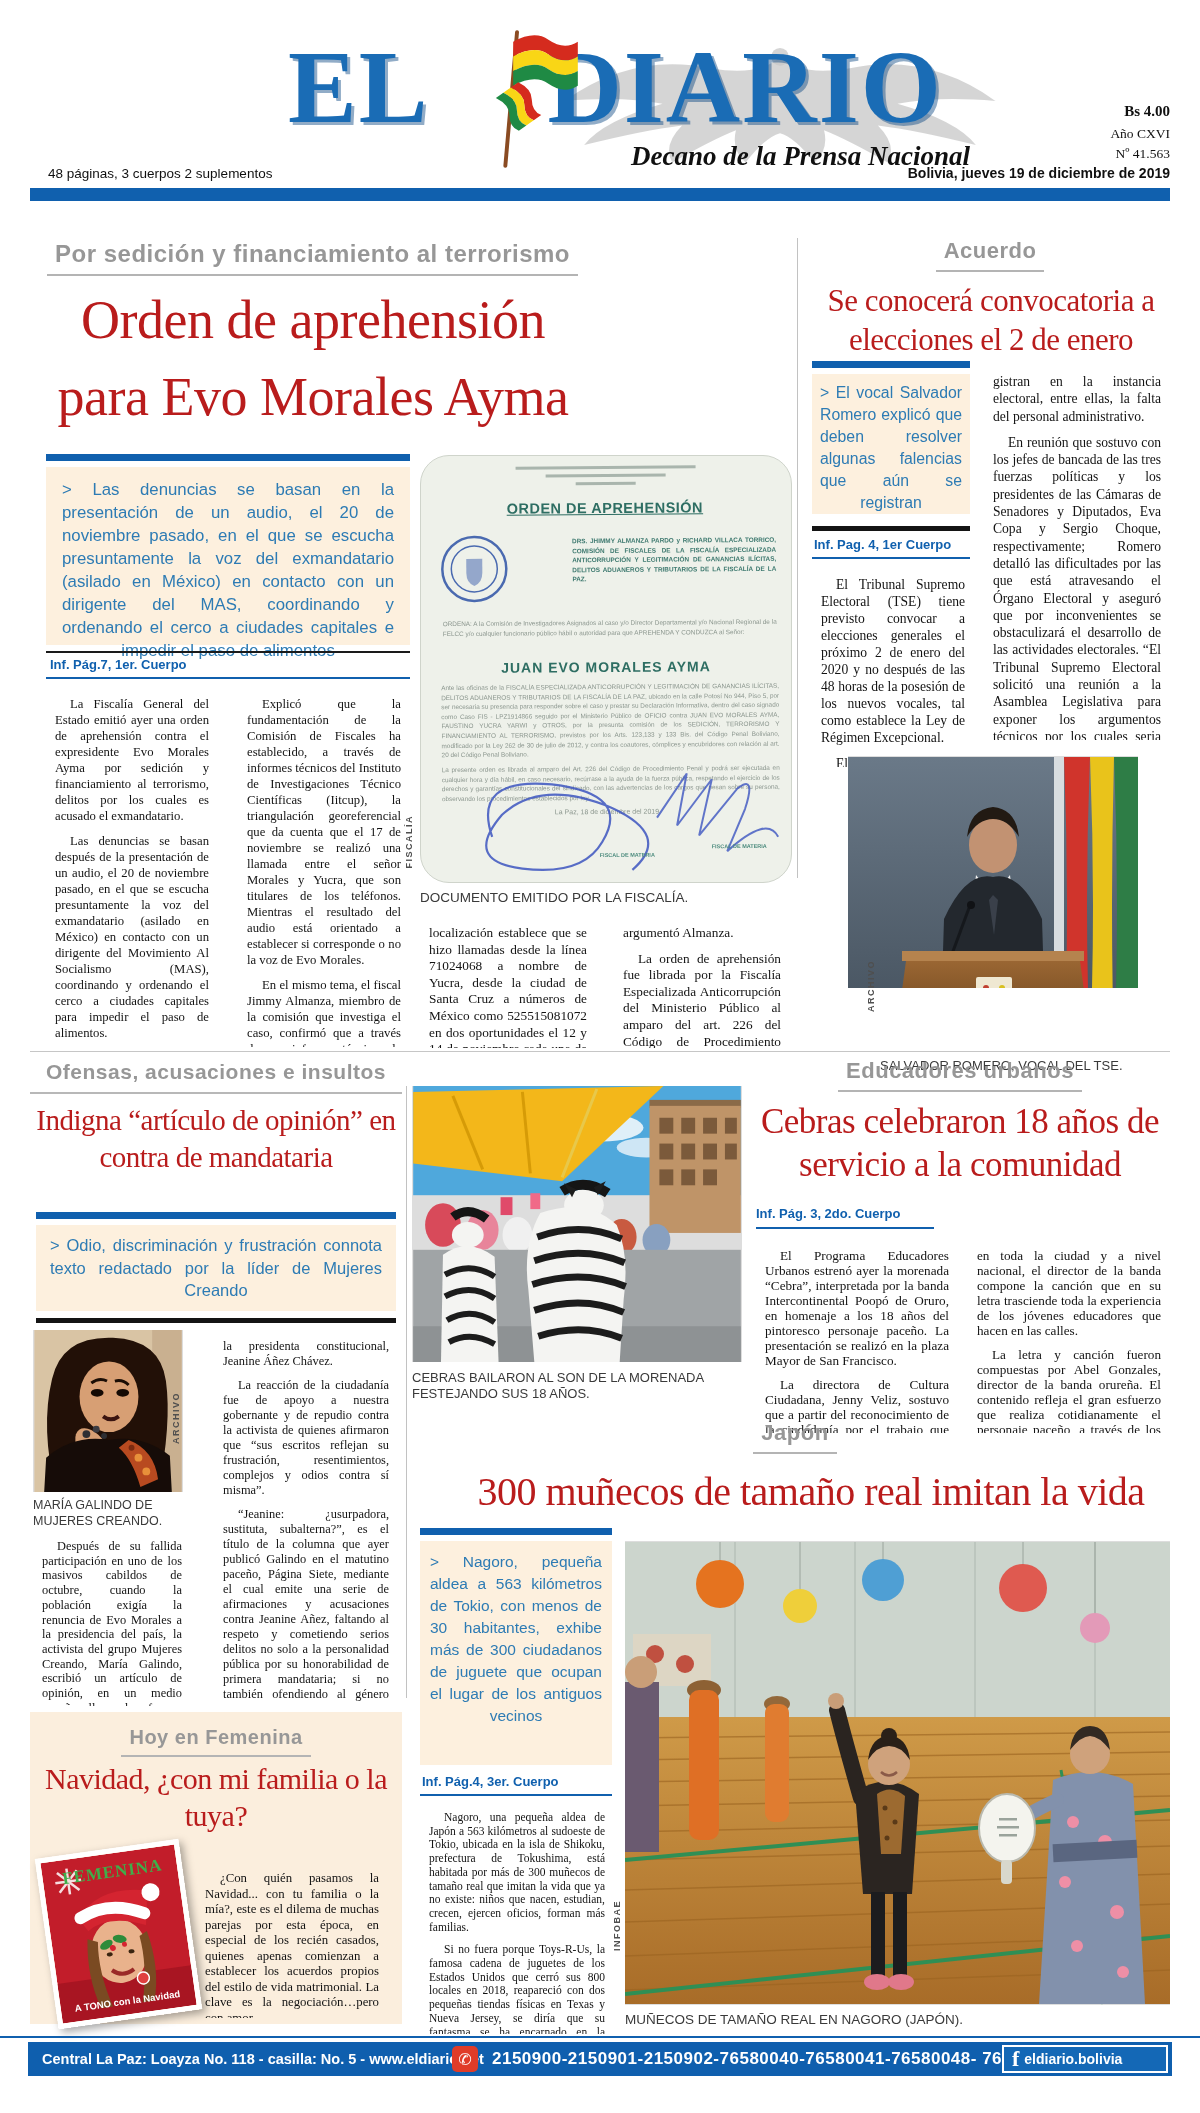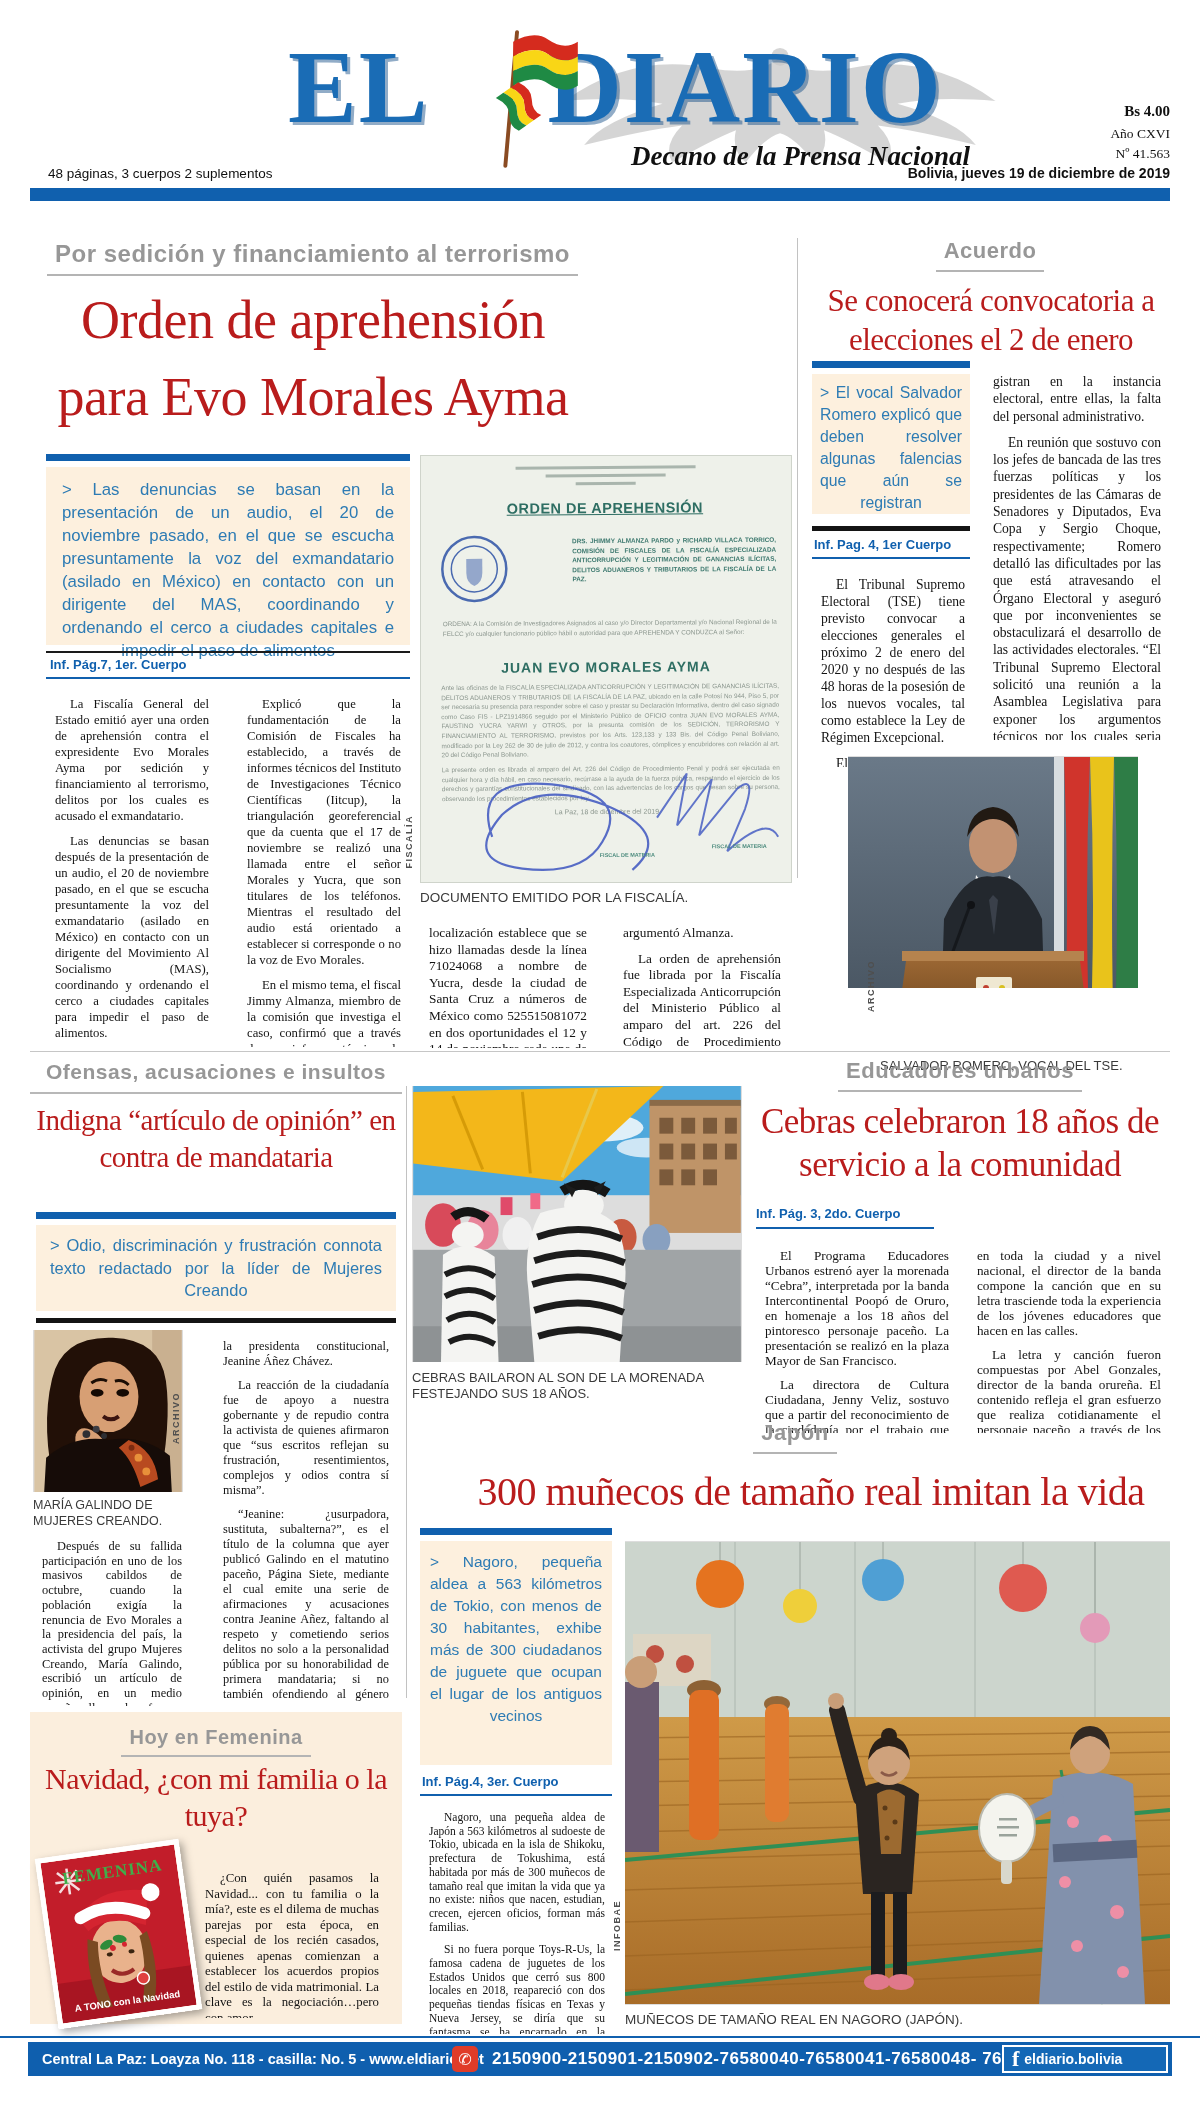--- a/index.html
+++ b/index.html
@@ -116,21 +116,21 @@
   <div class="abs bodycol" style="left:46px;top:687px;width:172px;height:360px;font-size:12.7px;line-height:16px;">
       <p>La Fiscalía General del Estado emitió ayer una orden de aprehensión contra el expresidente Evo Morales Ayma por sedición y financiamiento al terrorismo, delitos por los cuales es acusado el exmandatario.</p>
       <p>Las denuncias se basan después de la presentación de un audio, el 20 de noviembre pasado, en el que se escucha presuntamente la voz del exmandatario (asilado en México) en contacto con un dirigente del Movimiento Al Socialismo (MAS), coordinando y ordenando el cerco a ciudades capitales para impedir el paso de alimentos.</p>
       <p>El fiscal general del Estado, Juan Lanchipa, aclaró que la orden de aprehensión busca poner a Morales Ayma bajo control jurisdiccional y resolver su situación jurídica.</p>
     </div>
   <div class="abs bodycol" style="left:238px;top:687px;width:172px;height:360px;font-size:12.7px;line-height:16px;">
       <p>Explicó que la fundamentación de la Comisión de Fiscales ha establecido, a través de informes técnicos del Instituto de Investigaciones Técnico Científicas (Iitcup), la triangulación georeferencial que da cuenta que el 17 de noviembre se realizó una llamada entre el señor Morales y Yucra, que son titulares de los teléfonos. Mientras el resultado del audio está orientado a establecer si corresponde o no la voz de Evo Morales.</p>
       <p>En el mismo tema, el fiscal Jimmy Almanza, miembro de la comisión que investiga el caso, confirmó que a través de un informe técnico de triangulación de llamadas al número 72003266, activado el 31 de mayo del 2005 y que corresponde a Evo Morales, el mismo que fue utilizado para sostener la conversación con el otro sindicado, Faustino Yucra.</p>
     </div>
 
-  <div class="abs docimg" style="left:420px;top:455px;width:372px;height:428px;">
+  <div class="abs docimg" style="left:420px;top:455px;width:372px;height:428px;border-radius:29px;">
     <div class="doc-inner">
       <div class="doc-line" style="left:96px;top:10px;width:180px;"></div>
       <div class="doc-line" style="left:126px;top:18px;width:120px;"></div>
       <div class="doc-line" style="left:156px;top:26px;width:60px;"></div>
       <div class="doc-title" style="top:44px;">ORDEN DE APREHENSIÓN</div>
       <svg style="position:absolute;left:18px;top:76px;" width="72" height="72" viewBox="0 0 72 72">
         <circle cx="36" cy="36" r="32" fill="none" stroke="#4a6ab0" stroke-width="2.5"></circle>
         <circle cx="36" cy="36" r="23" fill="none" stroke="#4a6ab0" stroke-width="1.5"></circle>
         <path d="M28,26 h16 v14 q0,10 -8,13 q-8,-3 -8,-13 z" fill="#4a6ab0" opacity=".55"></path>
       </svg>

